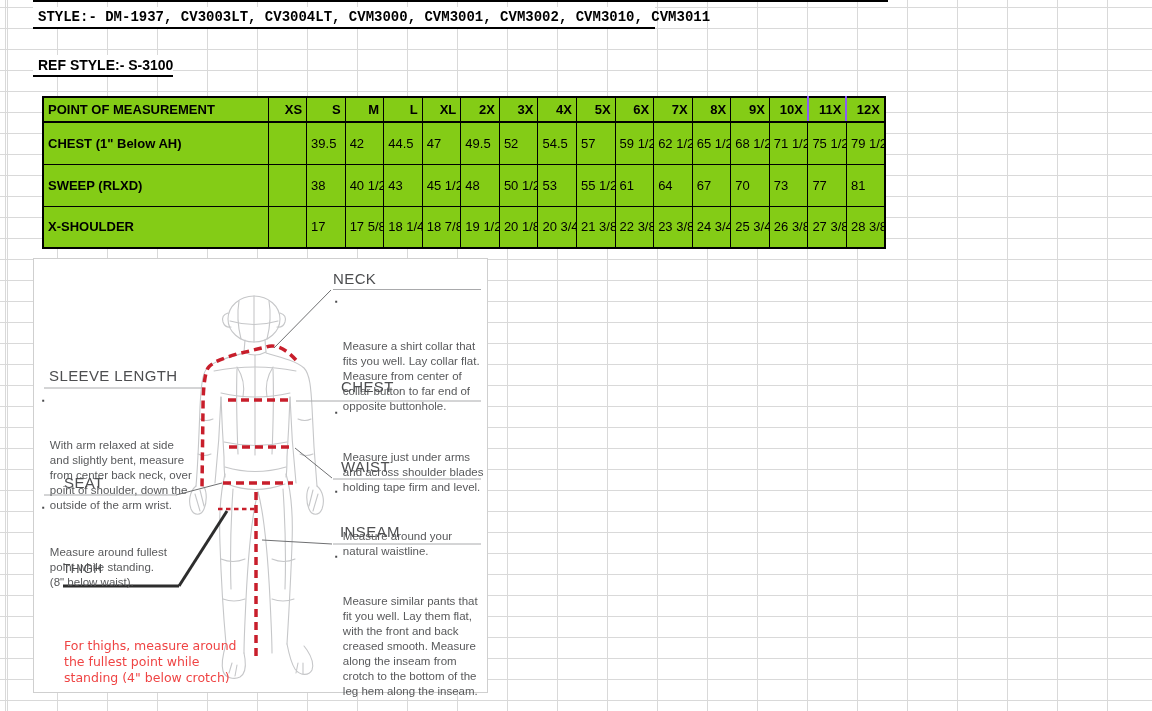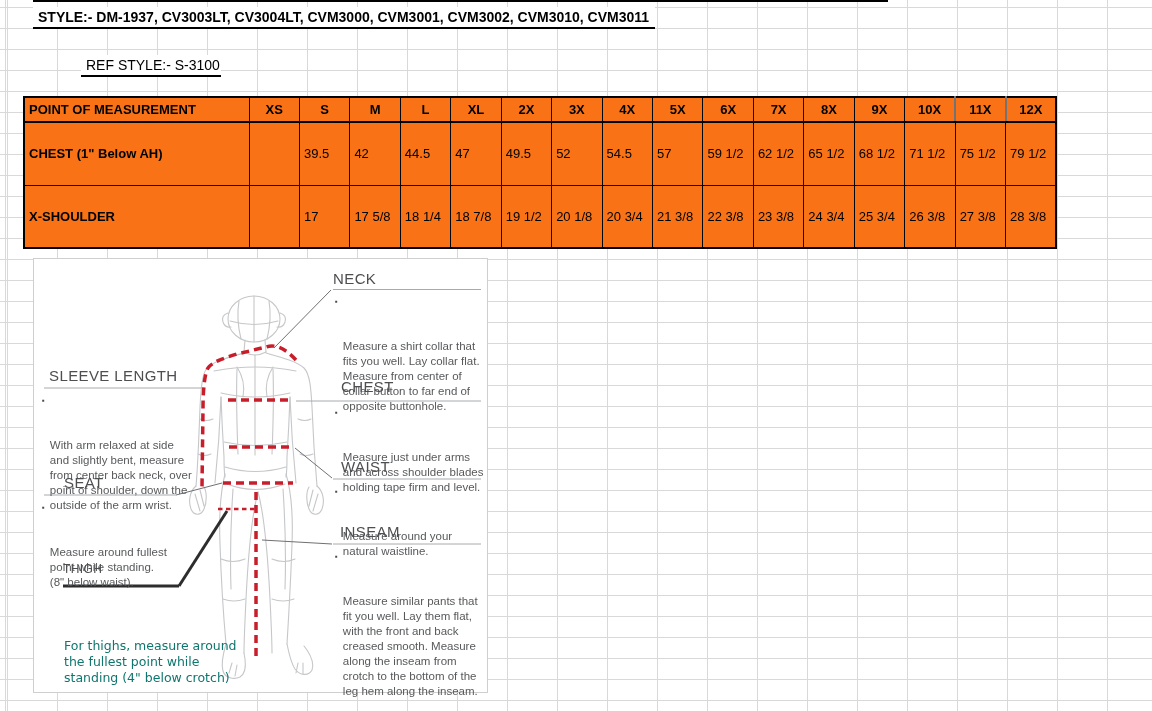--- a/index.html
+++ b/index.html
@@ -15,40 +15,40 @@
       repeating-linear-gradient(to right, #d9d9d9 0 1px, transparent 1px 50px),
       repeating-linear-gradient(to bottom, #d9d9d9 0 1px, transparent 1px 21px);
     background-position:7px 7px;
   }
   .top-rule { position:absolute; left:33px; top:0; width:855px; height:2px; background:#000; }
   .style-cell {
     position:absolute; left:33px; top:7px; width:622px; height:22px;
     background:#fff; border-bottom:2px solid #000;
     font-size:14px; font-weight:bold; line-height:20px; padding-left:5px;
     white-space:nowrap;
+    font-family:Liberation Mono, monospace;
   }
   .ref-cell {
     position:absolute; left:33px; top:55px; width:140px; height:22px;
     background:#fff; border-bottom:2px solid #000;
-    font-size:14px; font-weight:normal; line-height:20px; padding-left:5px;
+    font-size:14px; font-weight:bold; line-height:20px; padding-left:5px;
     white-space:nowrap;
-    margin-left:48px;
   }
   
   table.size-chart {
-    position:absolute; left:23px; top:96px; width:1034px; height:153px;
-    border-collapse:collapse; table-layout:fixed; background:#f97316;
+    position:absolute; left:42px; top:96px; width:844px; height:153px;
+    border-collapse:collapse; table-layout:fixed; background:#84cc16;
     border:2px solid #000; font-size:13px;
   }
   table.size-chart th, table.size-chart td {
     border:1px solid #000; padding:0 4px; overflow:hidden; white-space:nowrap;
   }
-  table.size-chart thead th { font-weight:bold; text-align:center; height:25px; border-bottom:2px solid #000; }
+  table.size-chart thead th { font-weight:bold; text-align:right; height:25px; border-bottom:2px solid #000; }
   table.size-chart thead th.pom { text-align:left; }
-  table.size-chart thead th.thick-left { border-left:2px solid #737373; }
+  table.size-chart thead th.thick-left { border-left:2px solid #8b5cf6; }
   table.size-chart col.c-pom { width:225px; }
   table.size-chart tbody th.rowlabel { font-weight:bold; text-align:left; height:32px; }
   table.size-chart tbody td { font-weight:normal; text-align:left; }
   
   .diagram-panel {
     position:absolute; left:33px; top:258px; width:455px; height:435px;
     background:#fff; border:1px solid #cfcfcf;
   }
   .diagram-panel svg { position:absolute; left:0; top:0; }
   svg .fig  { stroke:var(--fig-gray); stroke-width:1.1; fill:none; stroke-linecap:round; }
@@ -63,21 +63,21 @@
     font-size:15px; letter-spacing:.4px; color:var(--heading-gray);
   }
   .g-head.big { font-size:12px; }
   .g-body {
     position:absolute; display:flex; gap:5px; align-items:flex-start;
     font-size:11.5px; line-height:15px; color:var(--body-gray);
   }
   .blt { font-size:8px; line-height:15px; color:#4a4b4d; flex:0 0 auto; }
   .g-text { white-space:pre-line;margin-top:45px; }
   .g-body.nobullet .g-text {
-    font-family:"DejaVu Sans", sans-serif; font-size:12.5px; line-height:16px; color:#0f766e;
+    font-family:"DejaVu Sans", sans-serif; font-size:12.5px; line-height:16px; color:#ef4444;
   }
 </style>
 </head>
 <body>
 
 <div id="page">
   <div class="gridbg"></div>
   <div class="top-rule"></div>
 
   <div class="style-cell">STYLE:- DM-1937, CV3003LT, CV3004LT, CVM3000, CVM3001, CVM3002, CVM3010, CVM3011</div>
@@ -122,20 +122,39 @@
           <td>57</td>
           <td>59 1/2</td>
           <td>62 1/2</td>
           <td>65 1/2</td>
           <td>68 1/2</td>
           <td>71 1/2</td>
           <td>75 1/2</td>
           <td>79 1/2</td>
         </tr>
         <tr>
+          <th class="rowlabel">SWEEP (RLXD)</th>
+          <td></td>
+          <td>38</td>
+          <td>40 1/2</td>
+          <td>43</td>
+          <td>45 1/2</td>
+          <td>48</td>
+          <td>50 1/2</td>
+          <td>53</td>
+          <td>55 1/2</td>
+          <td>61</td>
+          <td>64</td>
+          <td>67</td>
+          <td>70</td>
+          <td>73</td>
+          <td>77</td>
+          <td>81</td>
+        </tr>
+        <tr>
           <th class="rowlabel">X-SHOULDER</th>
           <td></td>
           <td>17</td>
           <td>17 5/8</td>
           <td>18 1/4</td>
           <td>18 7/8</td>
           <td>19 1/2</td>
           <td>20 1/8</td>
           <td>20 3/4</td>
           <td>21 3/8</td>

